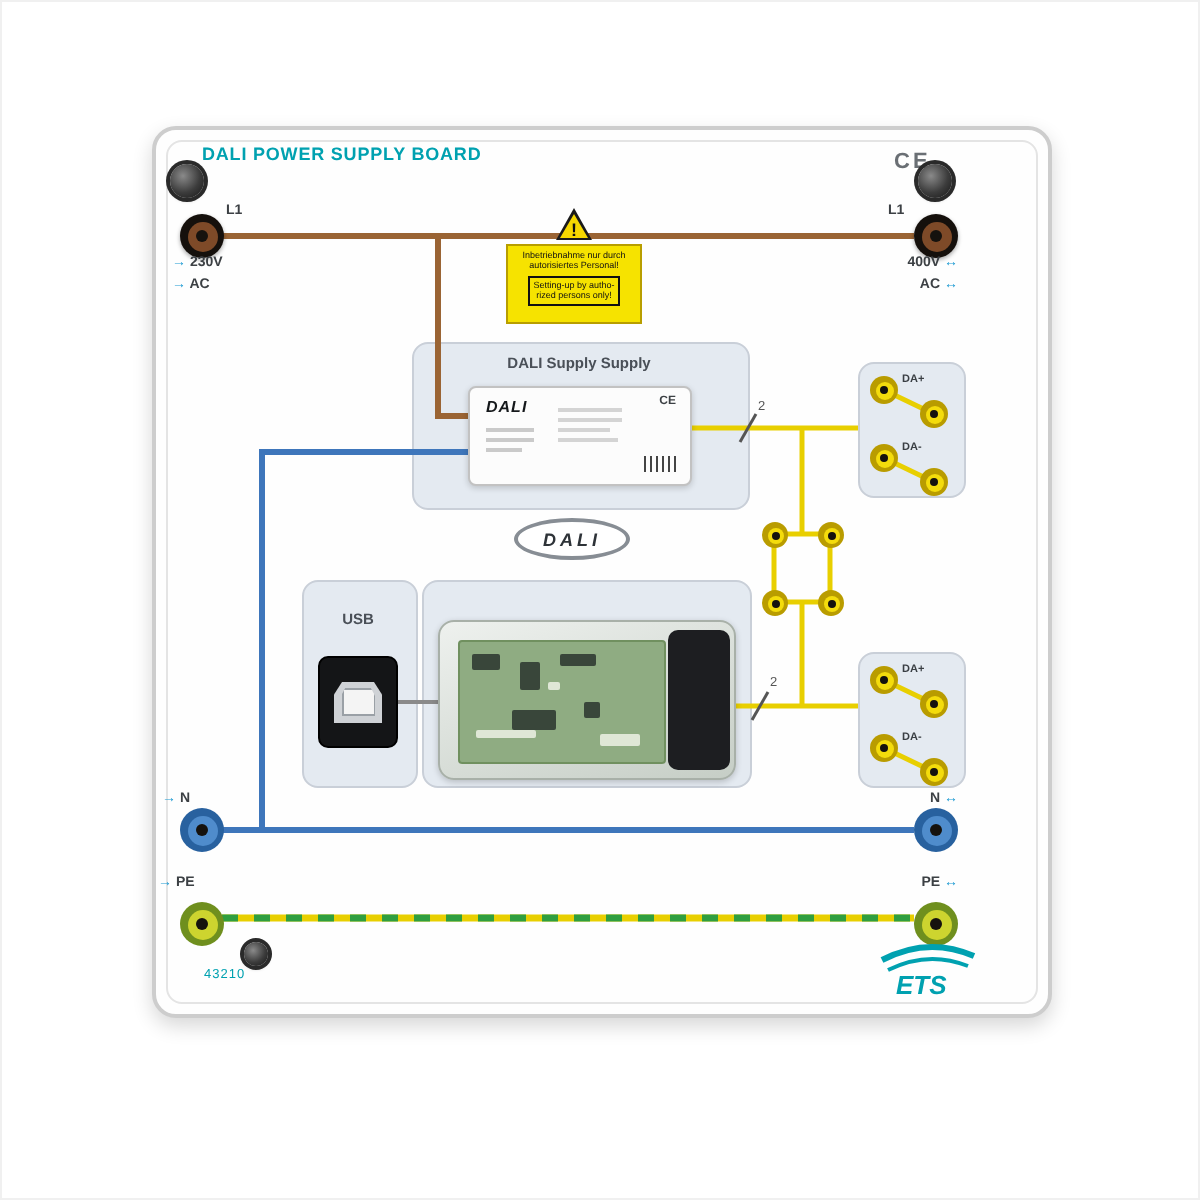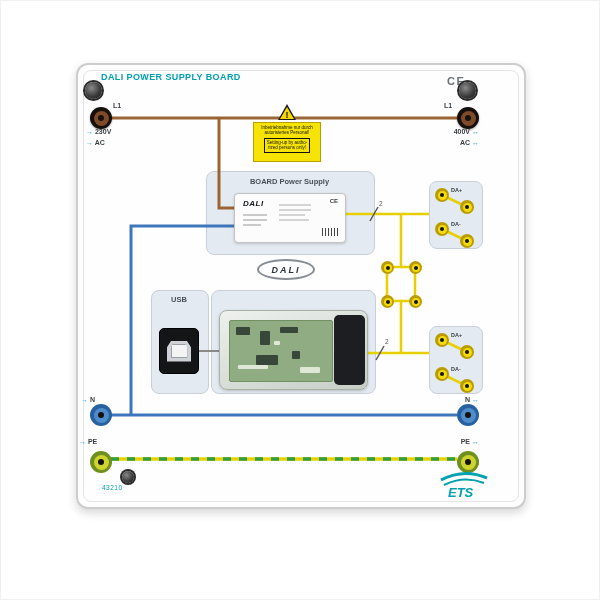--- a/index.html
+++ b/index.html
@@ -93,22 +93,22 @@
     <div class="warn-de">
       <span>Inbetriebnahme nur durch</span><br>
       <span>autorisiertes Personal!</span>
     </div>
     <div class="warn-en">
       <span>Setting-up by autho-</span><br>
       <span>rized persons only!</span>
     </div>
   </div>
 
-  <div class="c box-label" style="left:205px;top:176px;width:167px">BOARD Power Supply</div>
-  <div class="c box-label" style="left:150px;top:294px;width:56px">USB</div>
+  <div class="c box-label" style="left:205px;top:176px;width:167px">DALI Supply Supply</div>
+  <div class="c box-label" style="left:150px;top:304px;width:56px">USB</div>
 
   <div class="c psu" style="left:233px;top:192px">
     <div class="psu-brand">DALI</div>
     <i class="bar" style="left:8px;top:20px;width:24px"></i>
     <i class="bar" style="left:8px;top:25px;width:24px"></i>
     <i class="bar" style="left:8px;top:30px;width:18px"></i>
     <i class="sbar" style="left:44px;top:10px;width:32px"></i>
     <i class="sbar" style="left:44px;top:15px;width:32px"></i>
     <i class="sbar" style="left:44px;top:20px;width:26px"></i>
     <i class="sbar" style="left:44px;top:25px;width:30px"></i>

